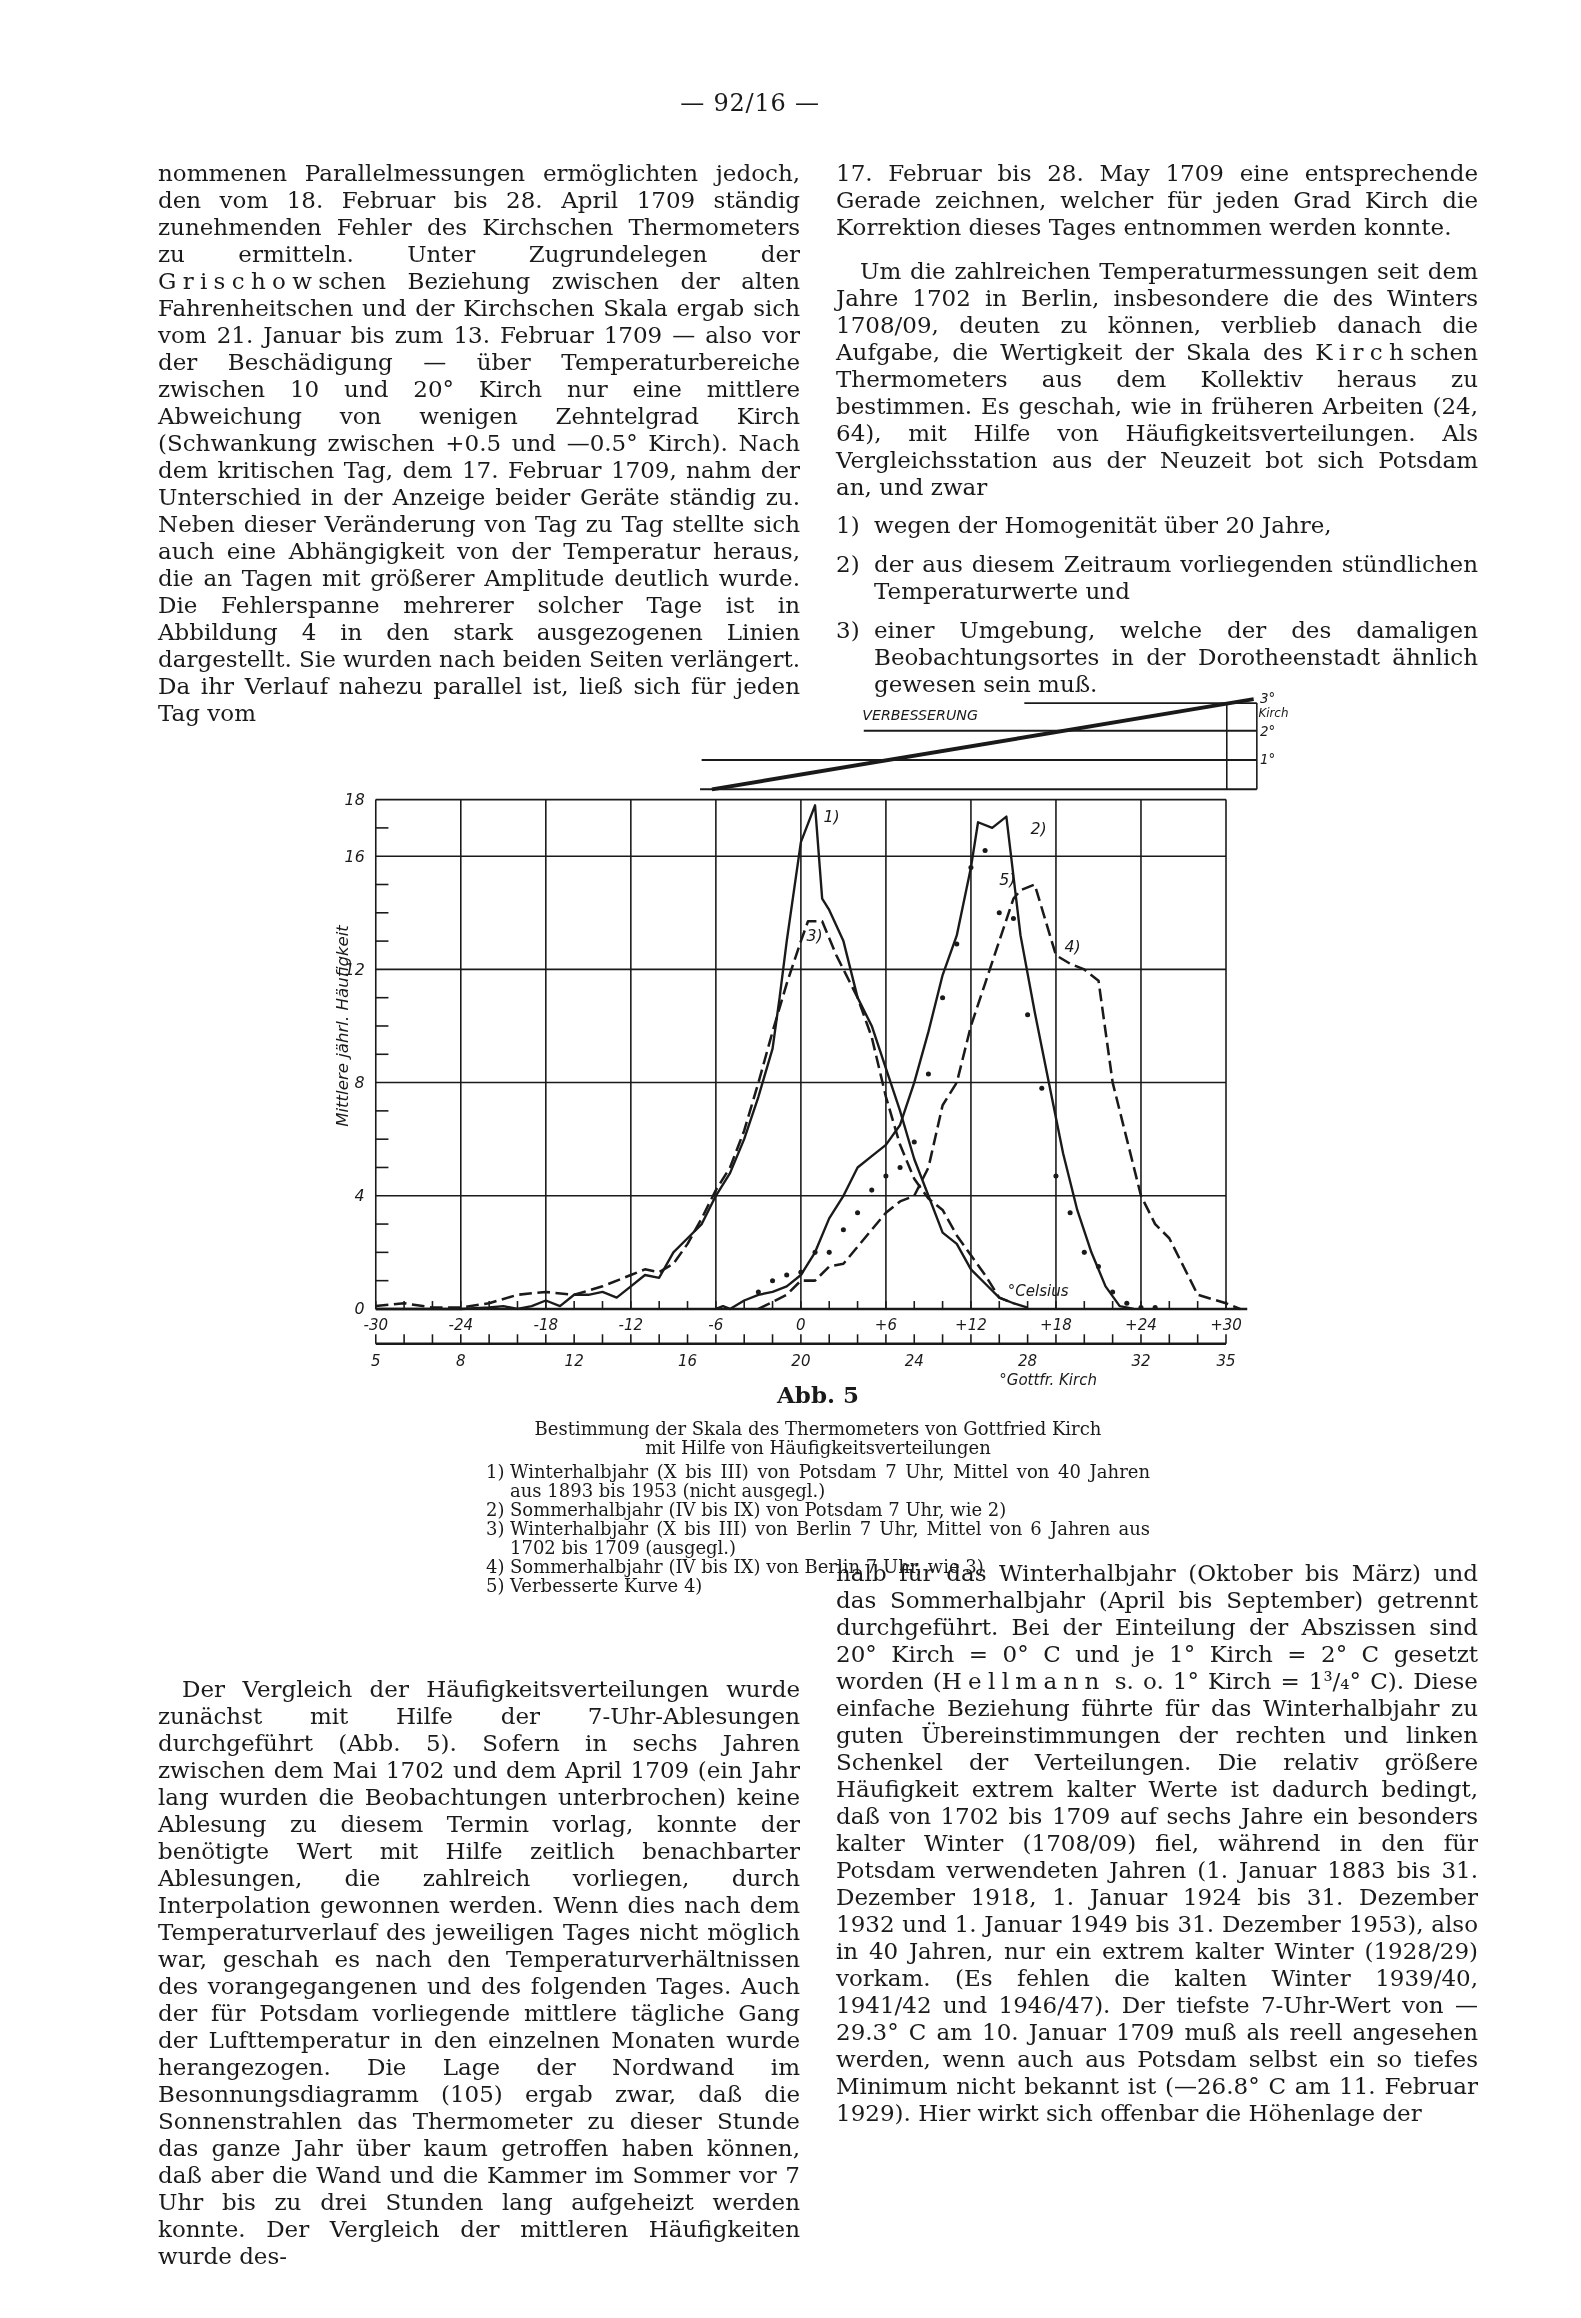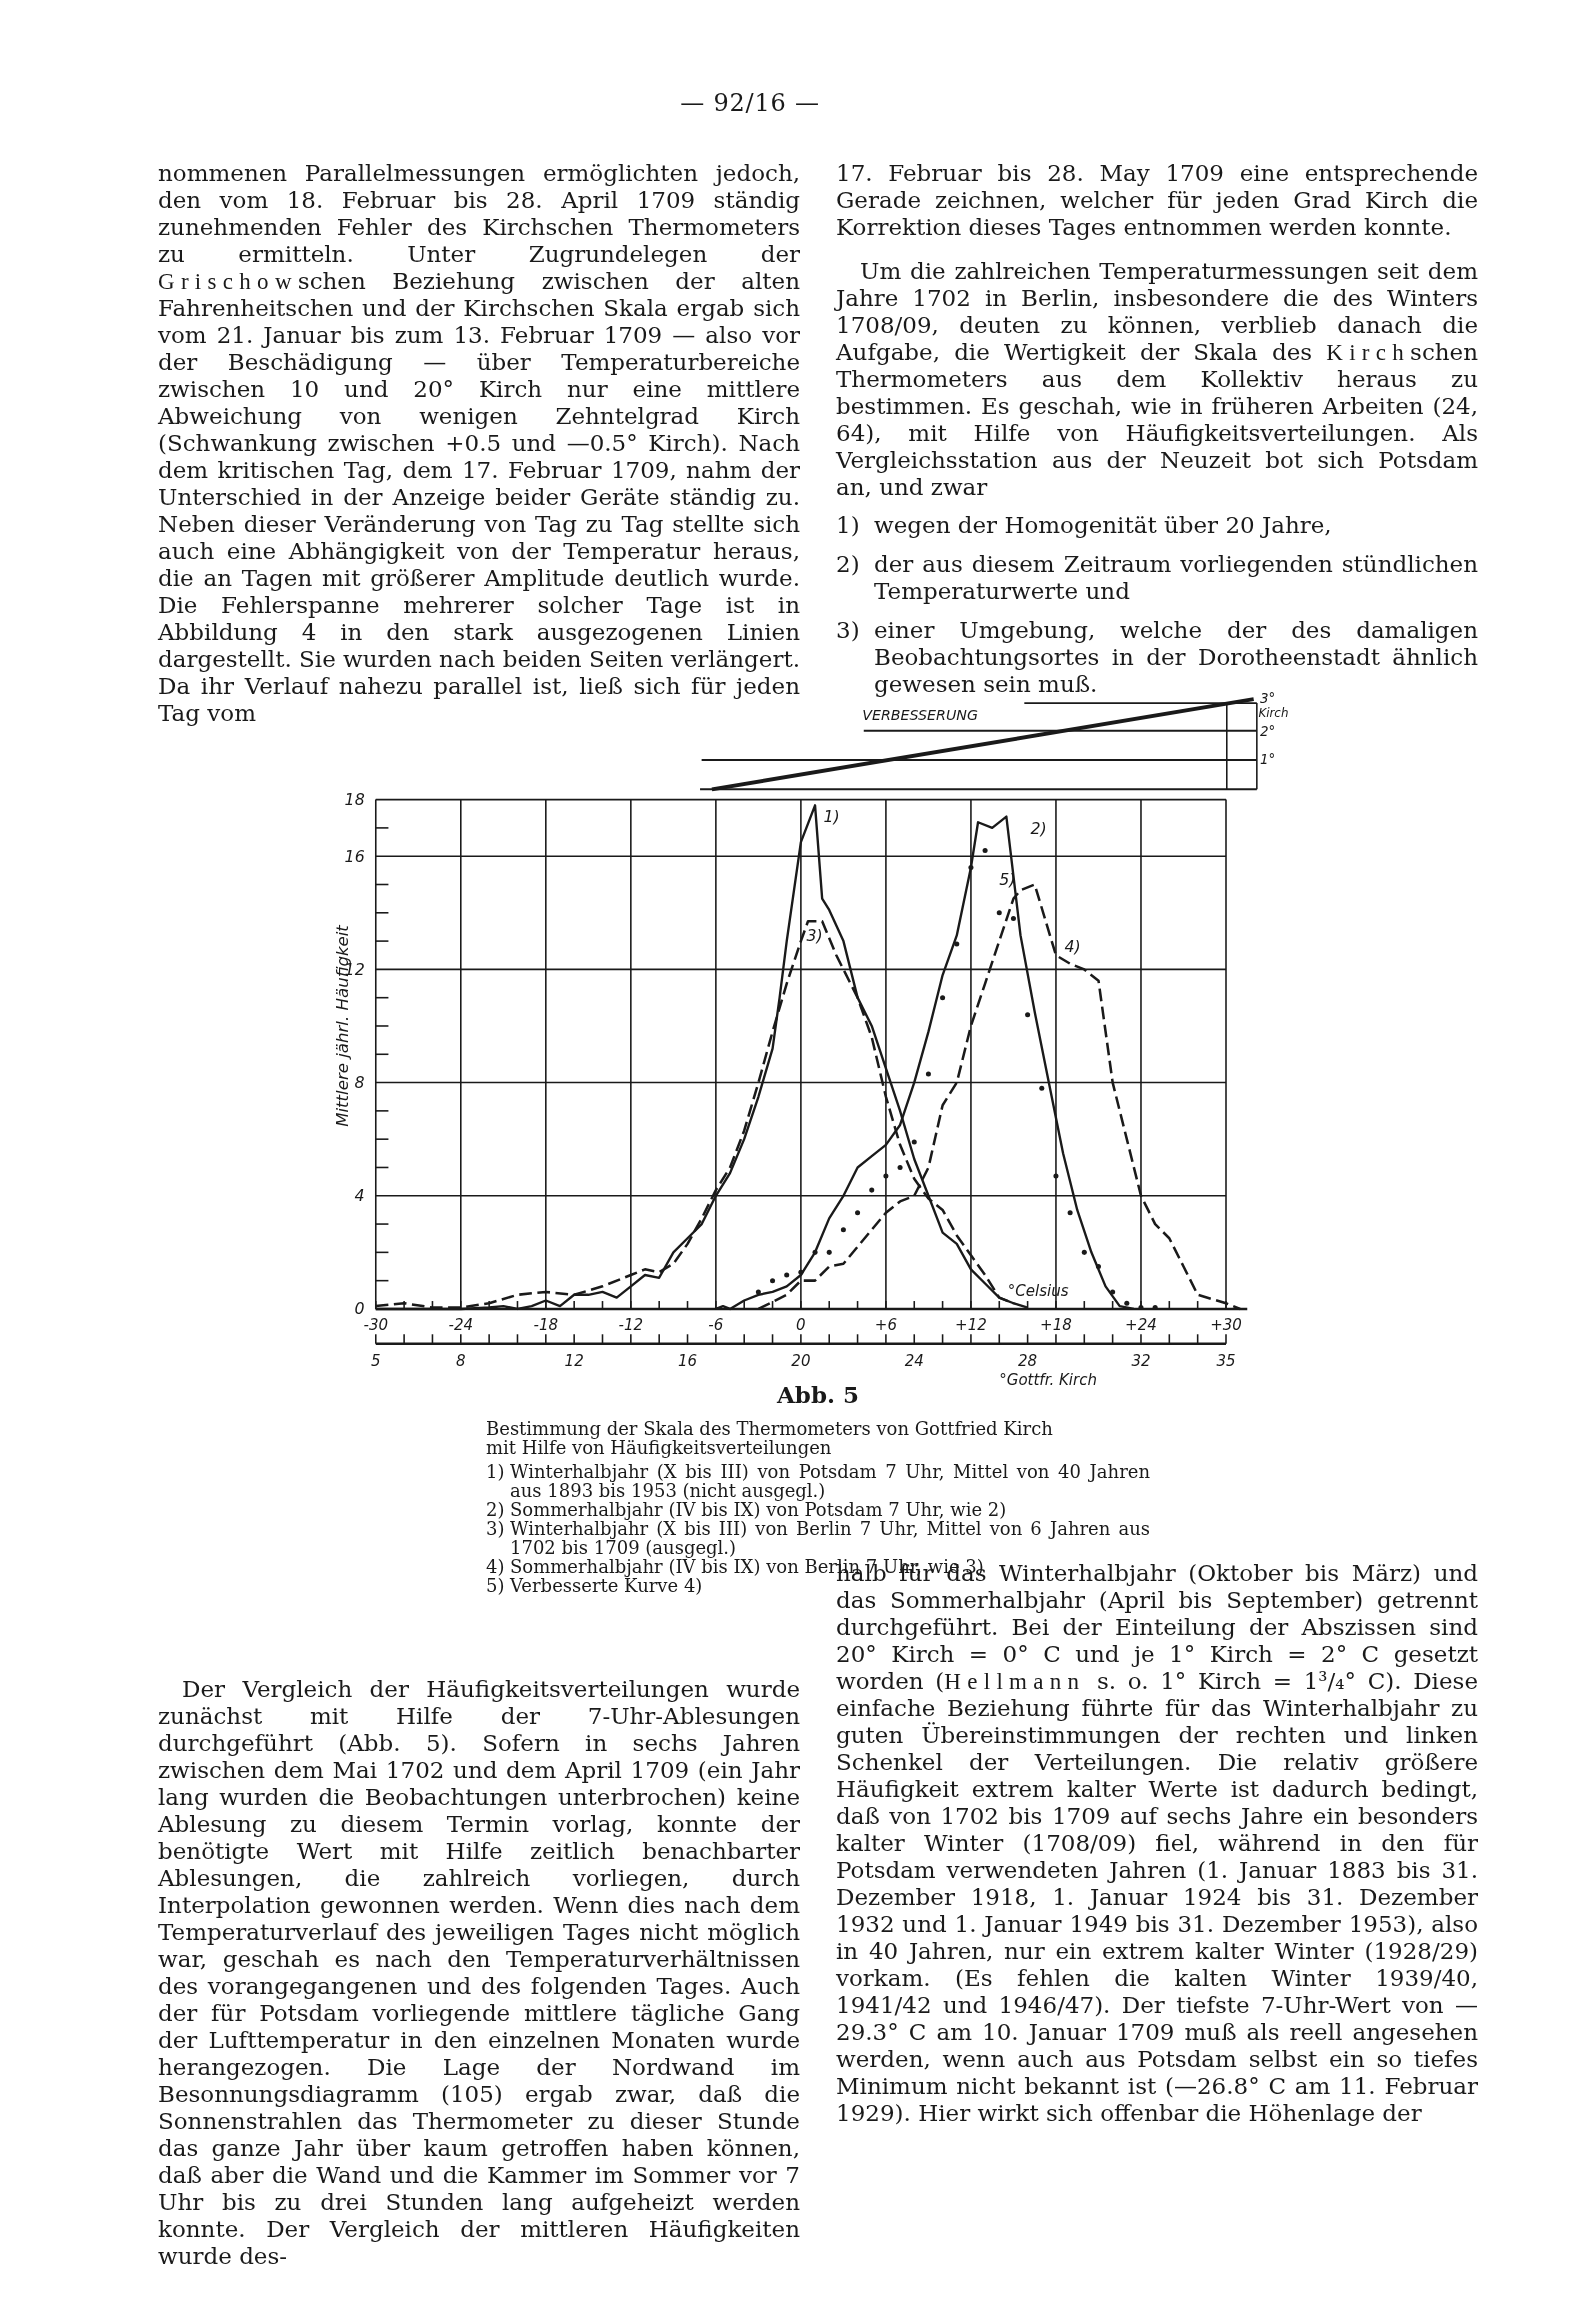--- a/index.html
+++ b/index.html
@@ -7,31 +7,31 @@
          font-family: "DejaVu Serif", "Liberation Serif", serif; color: #1a1a1a; }
   .page-number { position: absolute; top: 89px; left: 0; width: 1500px; text-align: center;
                  font-size: 24px; letter-spacing: 0.8px; }
   .col { position: absolute; font-size: 23px; line-height: 27px; text-align: justify; }
   .col p { margin: 0; }
   .col p.indent { text-indent: 24px; }
   .col-tl { left: 158px; top: 160px; width: 642px; }
   .col-tr { left: 836px; top: 160px; width: 642px; }
   .col-bl { left: 158px; top: 1676px; width: 642px; }
   .col-br { left: 836px; top: 1560px; width: 642px; }
-  .spaced { letter-spacing: 6.3px; font-family: Liberation Serif, serif; }
+  .spaced { letter-spacing: 6.3px; }
   .gap { height: 17.4px; }
   ol.numlist { list-style: none; margin: 0; padding: 0; }
   ol.numlist li { position: relative; padding-left: 38px; margin-bottom: 12px; text-align: justify; }
   ol.numlist li .num { position: absolute; left: 0; top: 0; }
   .figure { position: absolute; left: 0; top: 0; width: 1582px; height: 1392px; pointer-events: none; }
   .figure svg { position: absolute; left: 0; top: 0; }
   .chart-font { font-family: "DejaVu Sans", "Liberation Sans", sans-serif; font-style: italic; }
   .caption { position: absolute; left: 486px; top: 1385px; width: 664px; font-size: 18px; line-height: 19px; }
   .caption .abb { text-align: center; font-size: 23px; margin-bottom: 15px; font-weight: bold; }
-  .caption .title { text-align: left; margin-bottom: 4.7px; }
+  .caption .title { text-align: center; margin-bottom: 4.7px; }
   .caption .item { position: relative; padding-left: 24px; text-align: justify; }
   .caption .item .num { position: absolute; left: 0; top: 0; }
 </style>
 </head>
 <body>
 
 <div class="page-number">— 92/16 —</div>
 
 <div class="col col-tl">
   <p><span>nommenen Parallelmessungen ermöglichten jedoch, den vom 18. Februar bis 28. April 1709 ständig zunehmenden Fehler des Kirchschen Thermometers zu ermitteln. Unter Zugrundelegen der</span> <span class="spaced">Grischow</span><span>schen Beziehung zwischen der alten Fahrenheitschen und der Kirchschen Skala ergab sich vom 21. Januar bis zum 13. Februar 1709 — also vor der Beschädigung — über Temperaturbereiche zwischen 10 und 20° Kirch nur eine mittlere Abweichung von wenigen Zehntelgrad Kirch (Schwankung zwischen +0.5 und —0.5° Kirch). Nach dem kritischen Tag, dem 17. Februar 1709, nahm der Unterschied in der Anzeige beider Geräte ständig zu. Neben dieser Veränderung von Tag zu Tag stellte sich auch eine Abhängigkeit von der Temperatur heraus, die an Tagen mit größerer Amplitude deutlich wurde. Die Fehlerspanne mehrerer solcher Tage ist in Abbildung 4 in den stark ausgezogenen Linien dargestellt. Sie wurden nach beiden Seiten verlängert. Da ihr Verlauf nahezu parallel ist, ließ sich für jeden Tag vom</span></p>

